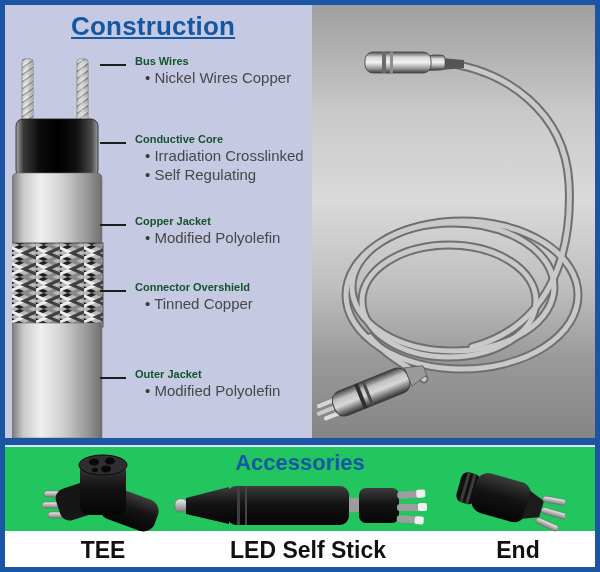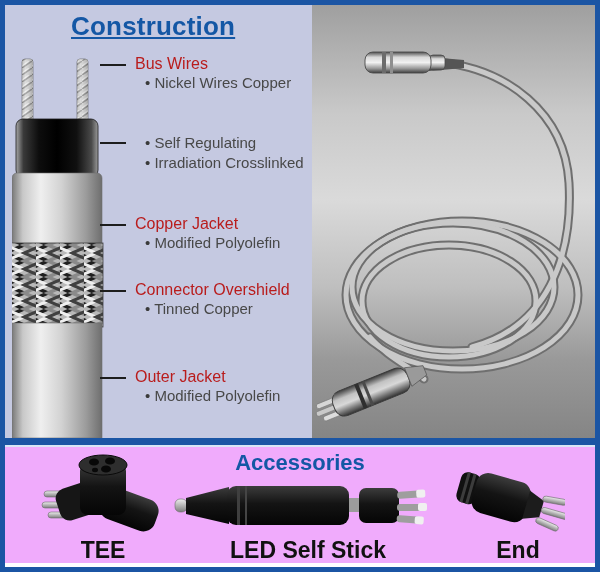--- a/index.html
+++ b/index.html
@@ -10,31 +10,31 @@
     font-family:"Liberation Sans",sans-serif;
     overflow:hidden;
   }
   .top-section{display:flex;height:433px;}
   .left-panel{position:relative;width:307px;height:433px;background:#c5c9e1;overflow:hidden;}
   .right-panel{position:relative;width:283px;height:433px;
     background:linear-gradient(180deg,#9f9f9f 0%,#c9c9c9 25%,#dadada 45%,#bfbfbf 65%,#999 82%,#858585 100%);
     overflow:hidden;}
   .divider-blue{height:7px;background:#1b55a4;}
   .divider-pale{height:2px;background:#d9e5f5;}
-  .accessories-section{position:relative;height:116px;background:#f0abfc;}
+  .accessories-section{position:relative;height:84px;background:#22c55e;}
 
   .construction-title{
     position:absolute;left:66px;top:6px;margin:0;
     font-size:26px;font-weight:bold;color:#1457a5;letter-spacing:.2px;text-decoration:underline;
   }
   .cable-illustration{position:absolute;left:7px;top:0;}
 
   .lbl{position:absolute;left:95px;display:flex;align-items:flex-start;}
   .leader{width:26px;height:2px;background:#1d1d1d;margin-top:9px;margin-right:9px;flex:none;}
-  .lbl-h{font-size:16px;font-weight:normal;color:#b91c1c;line-height:1.15;}
+  .lbl-h{font-size:11px;font-weight:bold;color:#14532d;line-height:1.15;}
   .lbl-b{font-size:15px;color:#484848;padding-left:10px;line-height:1.3;}
   .lbl-b::before{content:"• ";color:#3a3a3a;}
 
   .accessories-title{
     position:absolute;left:0;top:3px;width:100%;text-align:center;margin:0;
     font-size:22px;font-weight:bold;color:#1457a5;
   }
   .acc-img{position:absolute;}
   .acc-label{position:absolute;top:90px;font-size:23px;font-weight:bold;color:#111;text-align:center;}
 </style>
@@ -101,22 +101,23 @@
         <span class="leader"></span>
         <div>
           <div class="lbl-h">Bus Wires</div>
           <div class="lbl-b">Nickel Wires Copper</div>
         </div>
       </div>
 
       <div class="lbl" style="top:128px">
         <span class="leader"></span>
         <div>
+          <div class="lbl-h">Conductive Core</div>
+          <div class="lbl-b">Irradiation Crosslinked</div>
           <div class="lbl-b">Self Regulating</div>
-          <div class="lbl-b">Irradiation Crosslinked</div>
         </div>
       </div>
 
       <div class="lbl" style="top:210px">
         <span class="leader"></span>
         <div>
           <div class="lbl-h">Copper Jacket</div>
           <div class="lbl-b">Modified Polyolefin</div>
         </div>
       </div>

